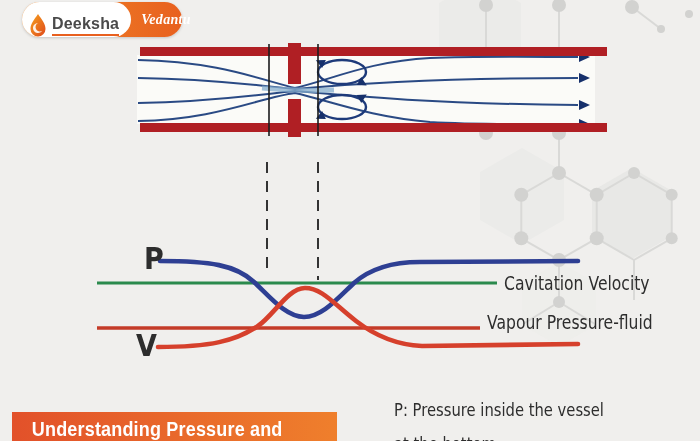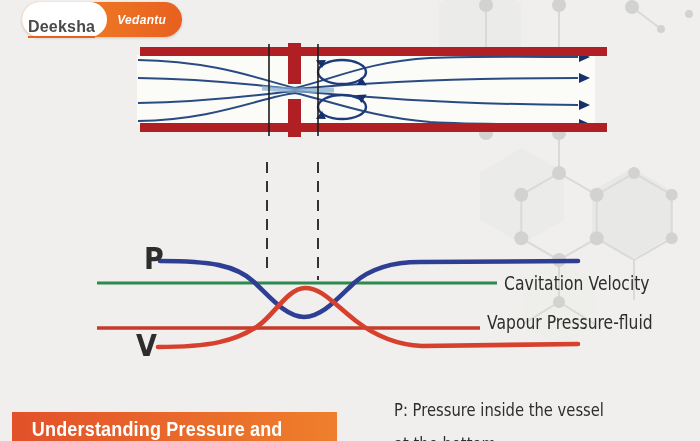--- a/index.html
+++ b/index.html
@@ -12,30 +12,30 @@
   .layer{position:absolute;left:0;top:0;}
   
   .logo{
     position:absolute;left:22px;top:2px;height:35px;width:160px;
     border-radius:18px;display:flex;align-items:stretch;
     background:linear-gradient(90deg,#f08a28,#e8601f);
     box-shadow:0 1px 3px rgba(0,0,0,.18);
   }
   .logo-left{
     background:#fff;border-radius:18px;display:flex;align-items:center;
-    padding:12px 12px 0 6px;gap:4px;z-index:2;flex-direction:column;
+    padding:12px 12px 0 6px;gap:4px;z-index:2;
   }
   .deeksha-text{
     font-size:16px;font-weight:700;color:#4a4a4a;letter-spacing:.2px;
     border-bottom:2px solid #e8601f;line-height:1.15;
   }
   .logo-right{display:flex;align-items:center;padding:0 14px 0 10px;z-index:1;}
   .vedantu-text{
-    font-family:Liberation Sans, sans-serif;font-style:italic;font-weight:700;
-    color:#ffffff;font-size:12px;letter-spacing:.3px;text-align:center;
+    font-family:Liberation Serif, serif;font-style:italic;font-weight:700;
+    color:#ffffff;font-size:14px;letter-spacing:.3px;text-align:center;
   }
   
   .hand{
     position:absolute;color:#2d2d2d;
     font-family:"DejaVu Sans", sans-serif;
     transform:scaleX(.82);transform-origin:left top;white-space:nowrap;
   }
   .lbl-p{left:144px;top:241px;font-size:30px;font-weight:700;transform:scaleX(.9);}
   .lbl-v{left:136px;top:328px;font-size:30px;font-weight:700;transform:scaleX(.9);}
   .lbl-cav{left:504px;top:272px;font-size:19px;}

